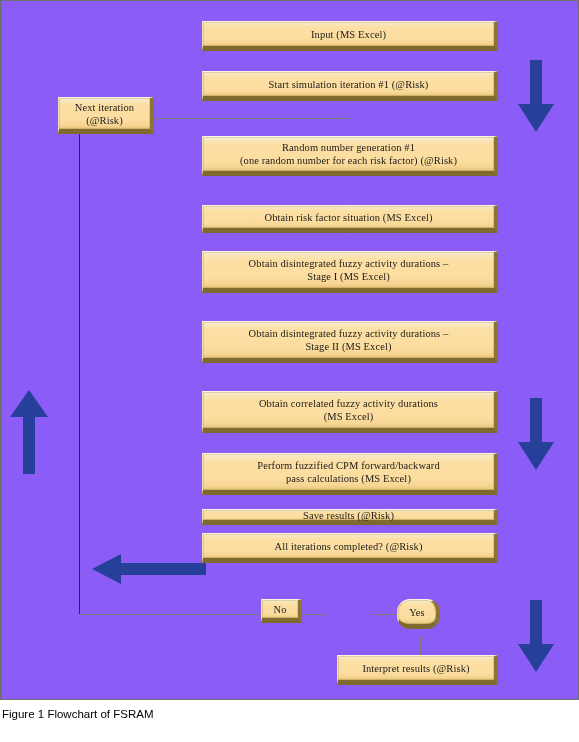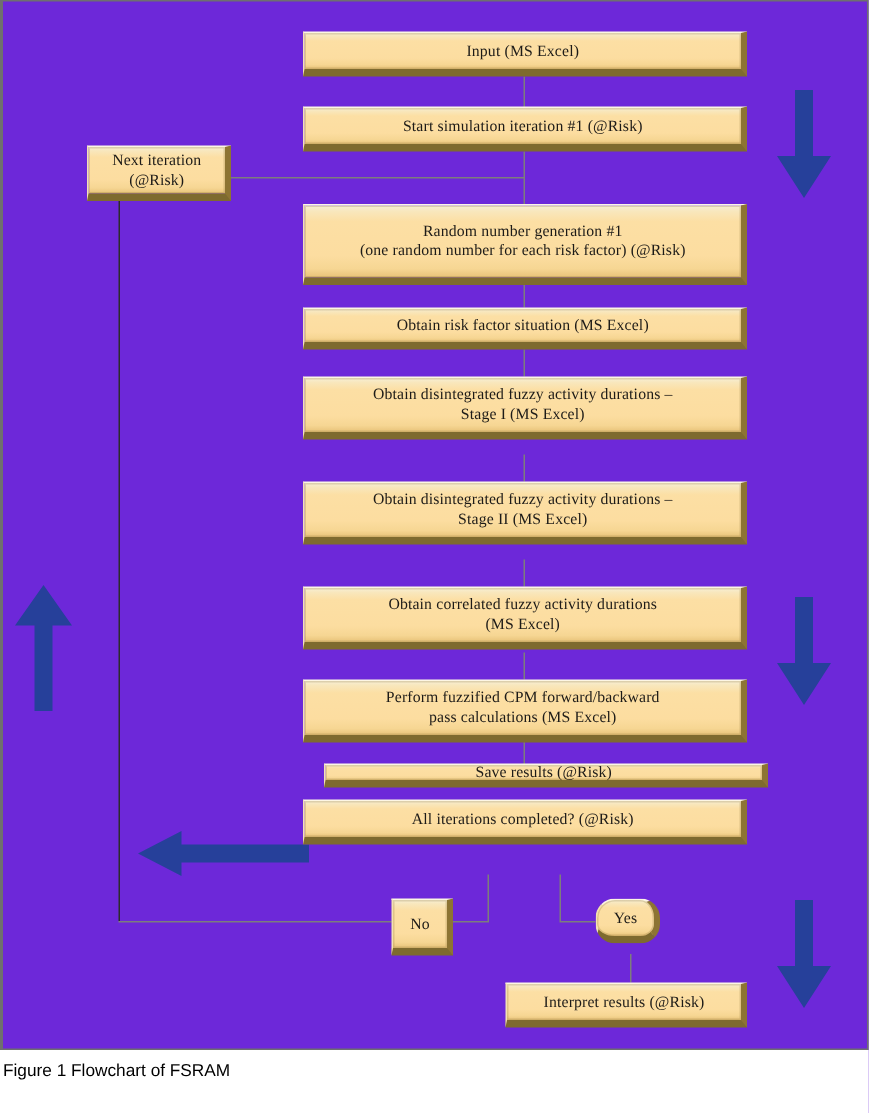--- a/index.html
+++ b/index.html
@@ -6,21 +6,21 @@
   body{
     width:579px;height:742px;position:relative;overflow:hidden;
     font-family:"Liberation Serif", serif;
   }
   
   #figure-frame{
     position:absolute;left:0;top:0;width:579px;height:700px;
     box-sizing:border-box;
     border:1px solid #6f6f6f;
     border-left-width:2px;
-    background:#6d28d9;
+    background:#8b5cf6;
   }
   #figure-canvas{position:absolute;left:0;top:0;width:577px;height:698px;}
 
   
   .fbox{
     position:absolute;box-sizing:border-box;
     background:linear-gradient(to bottom,
         #f7efd6 0%, #f8e7bd 8%, #fcdfa4 22%, #fcdda0 70%, #f6d693 88%, #e7c278 100%);
     border-top:1px solid #fdf6e4;
     border-left:1px solid #f3e0b4;
@@ -92,21 +92,21 @@
 
     <div class="fbox" style="left:200px;top:70px;width:296px;height:30px;">
       <span class="txt">Start simulation iteration #1 (@Risk)</span>
     </div>
 
     <div class="fbox" style="left:28px;top:96px;width:96px;height:37px;margin-left:28px;">
       <span class="txt">Next iteration
 (@Risk)</span>
     </div>
 
-    <div class="fbox" style="left:200px;top:135px;width:296px;height:54px;text-align:center;">
+    <div class="fbox" style="left:200px;top:135px;width:296px;height:40px;text-align:center;">
       <span class="txt">Random number generation #1
 (one random number for each risk factor) (@Risk)</span>
     </div>
 
     <div class="fbox" style="left:200px;top:204px;width:296px;height:28px;">
       <span class="txt">Obtain risk factor situation (MS Excel)</span>
     </div>
 
     <div class="fbox" style="left:200px;top:250px;width:296px;height:42px;">
       <span class="txt">Obtain disintegrated fuzzy activity durations –
@@ -121,29 +121,29 @@
     <div class="fbox" style="left:200px;top:452px;width:296px;height:42px;">
       <span class="txt">Perform fuzzified CPM forward/backward
 pass calculations (MS Excel)</span>
     </div>
 
     <div class="fbox" style="left:200px;top:390px;width:296px;height:42px;">
       <span class="txt">Obtain correlated fuzzy activity durations
 (MS Excel)</span>
     </div>
 
-    <div class="fbox" style="left:214px;top:508px;width:296px;height:16px;">
+    <div class="fbox" style="left:200px;top:508px;width:296px;height:16px;">
       <span class="txt">Save results (@Risk)</span>
     </div>
 
     <div class="fbox" style="left:200px;top:532px;width:296px;height:30px;">
       <span class="txt">All iterations completed? (@Risk)</span>
     </div>
 
-    <div class="fbox small" style="left:259px;top:598px;width:41px;height:38px;justify-content:center;">
+    <div class="fbox small" style="left:259px;top:598px;width:41px;height:24px;justify-content:center;">
       <span class="txt">No</span>
     </div>
 
     <div class="fbox small" style="left:395px;top:598px;width:43px;height:30px;border-radius:13px;">
       <span class="txt">Yes</span>
     </div>
 
     <div class="fbox" style="left:335px;top:654px;width:161px;height:30px;">
       <span class="txt">Interpret results (@Risk)</span>
     </div>

